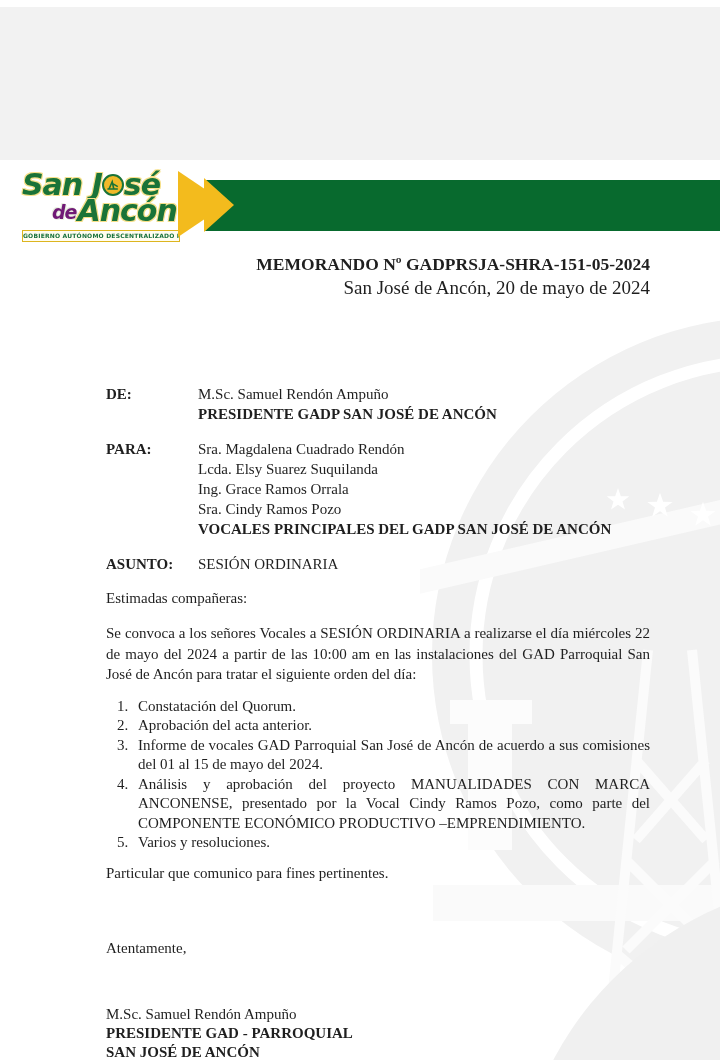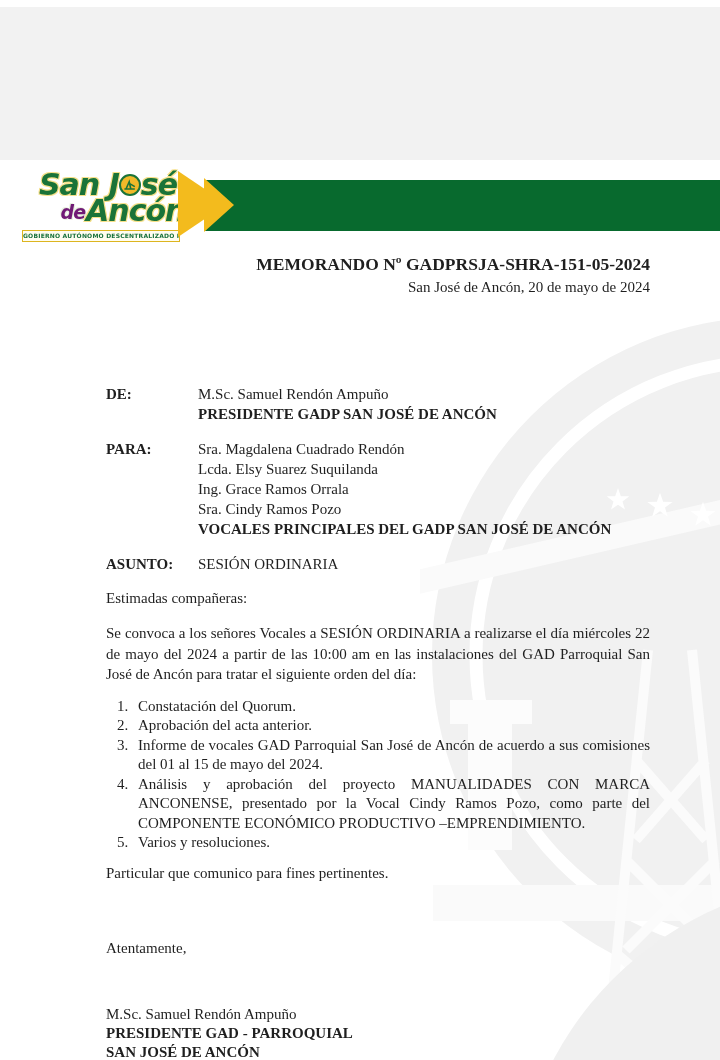--- a/index.html
+++ b/index.html
@@ -8,21 +8,21 @@
     background:#ffffff;
     font-family:"Liberation Serif","DejaVu Serif",serif;
     color:#1f1f1f;
   }
   
   .scan-band{position:absolute;left:0;top:7px;width:720px;height:153px;background:#f2f2f2;}
   
   .logo-block{position:absolute;left:22px;top:170px;width:172px;}
   .logo-line{font-family:"DejaVu Sans","Liberation Sans",sans-serif;
     font-weight:bold;font-style:italic;color:#1a7338;line-height:1;
-    text-shadow:1px 1px 0 #f6e08a,-1px -1px 0 #f6e08a,1px -1px 0 #f6e08a,-1px 1px 0 #f6e08a;text-align:center;}
+    text-shadow:1px 1px 0 #f6e08a,-1px -1px 0 #f6e08a,1px -1px 0 #f6e08a,-1px 1px 0 #f6e08a;}
   .logo-line1{font-size:30px;letter-spacing:-1px;}
   .logo-line2{font-size:30px;letter-spacing:-1px;margin-left:30px;margin-top:-4px;}
   .logo-de{font-size:19px;color:#701a75;
     text-shadow:1px 1px 0 #e8f0e0,-1px -1px 0 #e8f0e0;vertical-align:2px;margin-right:1px;}
   .pump-o{display:inline-block;width:18px;height:18px;border-radius:50%;
     background:#f0b929;border:2px solid #1a7338;vertical-align:-1px;margin:0 0px;position:relative;}
   .pump-o svg{position:absolute;left:1px;top:1px;}
   .logo-tagline{margin-top:4px;width:156px;background:#fffdf0;border:1px solid #ddb51f;
     color:#17703a;font-family:"DejaVu Sans","Liberation Sans",sans-serif;
     font-size:6px;font-weight:bold;text-align:center;padding:1px 0 2px 0;
@@ -30,21 +30,21 @@
   .arrow-a{position:absolute;left:178px;top:171px;width:0;height:0;z-index:1;
     border-top:33px solid transparent;border-bottom:33px solid transparent;border-left:49px solid #f3bb1d;}
   .green-banner{position:absolute;left:204px;top:180px;right:0;height:51px;background:#086a2e;z-index:2;}
   .arrow-b{position:absolute;left:0px;top:-2px;width:0;height:0;z-index:3;
     border-top:27px solid transparent;border-bottom:27px solid transparent;border-left:30px solid #f3bb1d;}
   
   .watermark{position:absolute;left:420px;top:315px;z-index:0;}
   
   .letter{position:absolute;left:106px;right:70px;top:253px;z-index:5;font-size:15px;}
   .memo-title{font-size:17.5px;font-weight:bold;text-align:right;line-height:23px;}
-  .memo-date{font-size:15px;text-align:right;line-height:21px;margin-top:1px;}
+  .memo-date{font-size:19px;text-align:right;line-height:21px;margin-top:1px;}
   .fields{margin-top:86px;}
   .frow{display:flex;}
   .frow + .frow{margin-top:15px;}
   .flabel{width:92px;font-weight:bold;flex:none;line-height:20px;}
   .fvalues{flex:1;}
   .fvalues div{line-height:20px;}
   .bold{font-weight:bold;}
   .salutation{margin-top:14px;line-height:20px;}
   .intro{margin-top:15px;line-height:20.5px;text-align:justify;}
   ol.agenda{margin:12px 0 0 0;padding-left:26px;}

